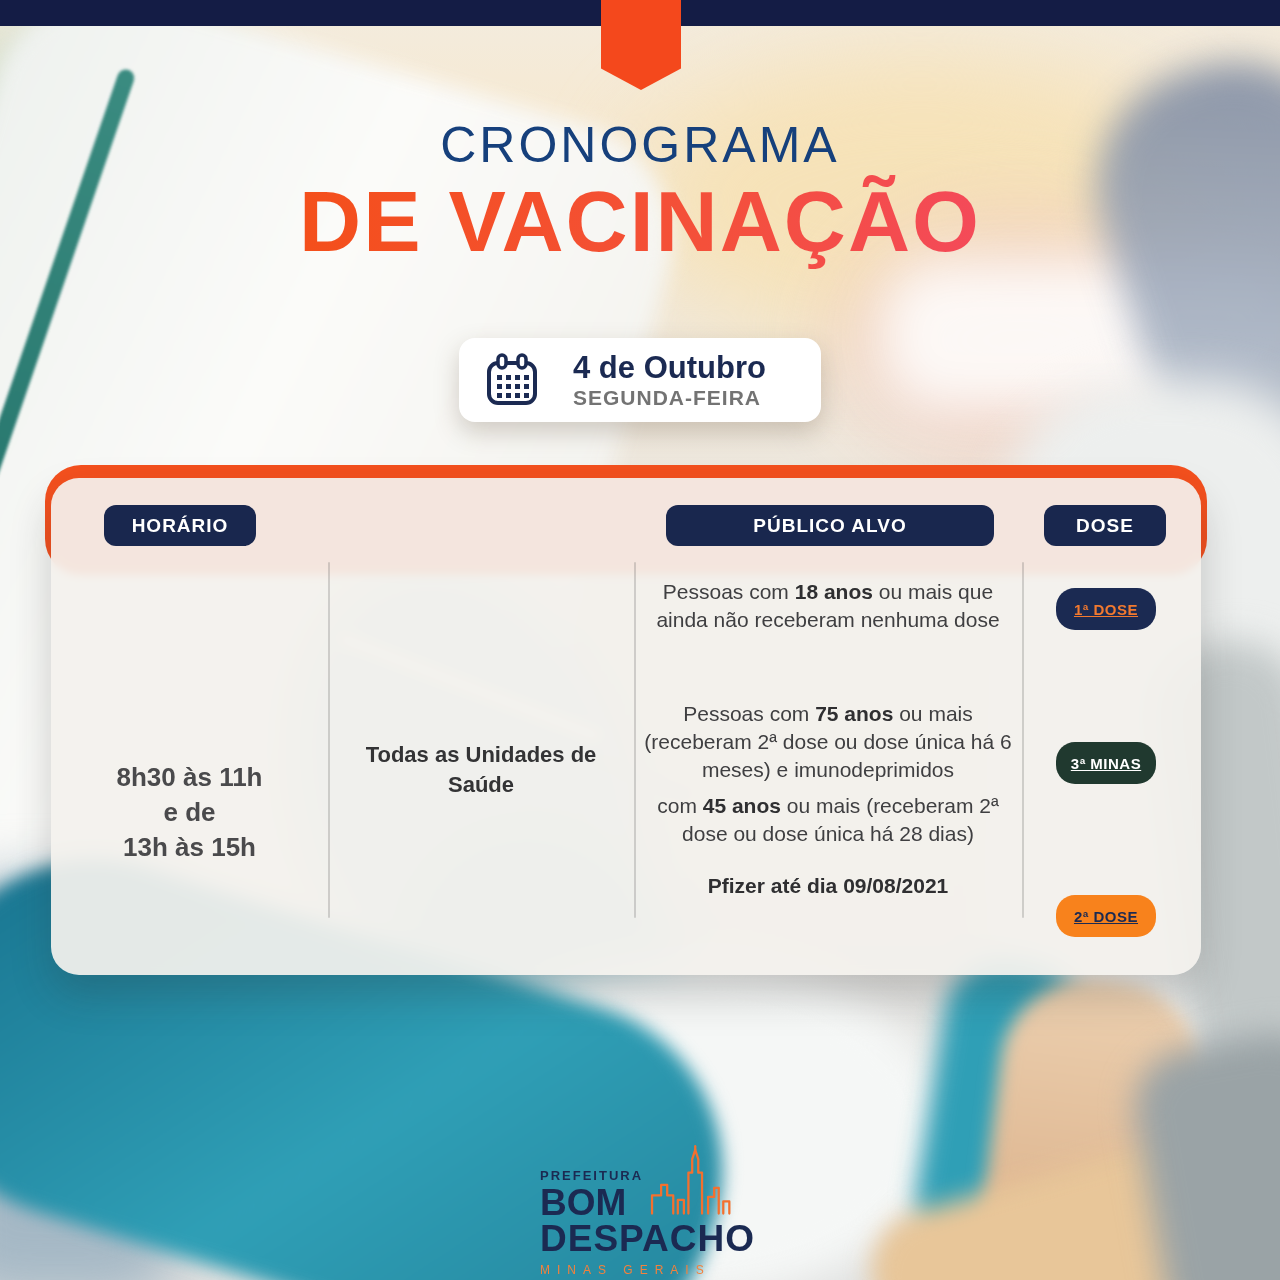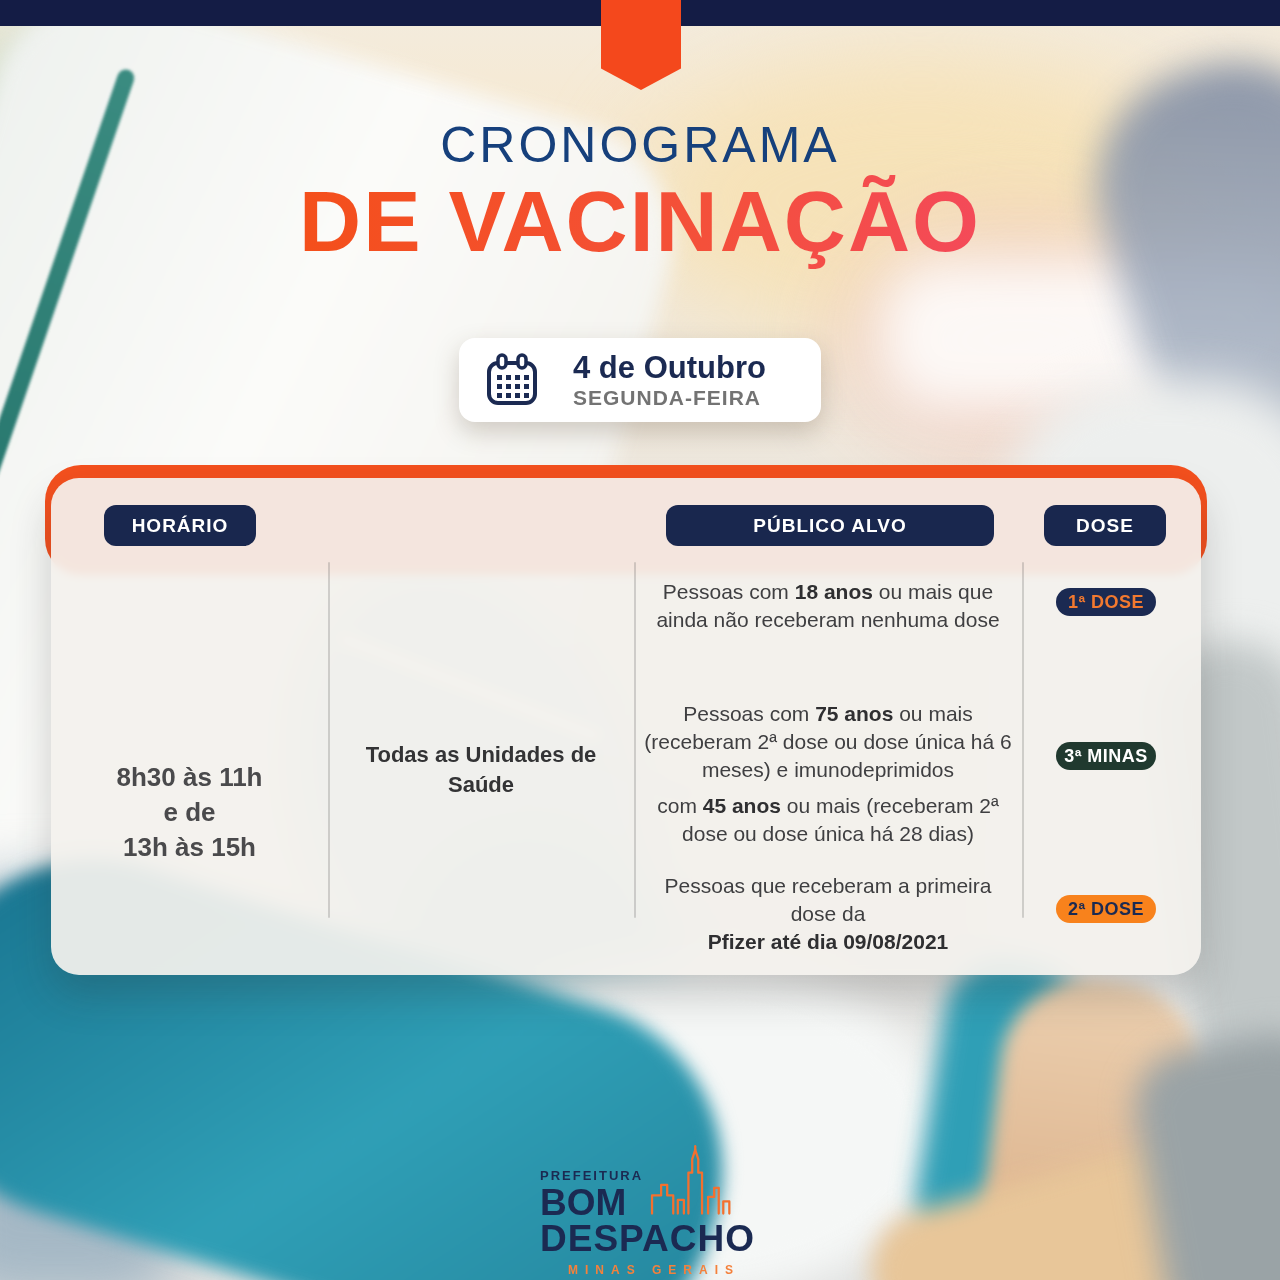--- a/index.html
+++ b/index.html
@@ -65,35 +65,35 @@
   .chip-publico{left:615px;width:328px;}
   .chip-dose{left:993px;width:122px;}
   .vdiv{position:absolute;top:84px;width:2px;height:356px;background:rgba(110,110,110,.28);border-radius:1px;}
   .vdiv1{left:277px;} .vdiv2{left:583px;} .vdiv3{left:971px;}
   .cell{position:absolute;text-align:center;color:#3f3f41;}
   .cell-horario{left:0;top:248px;width:277px;font-size:26px;font-weight:600;line-height:1.35;color:#4a4a4c;margin-top:34px;}
   .cell-local{left:287px;top:262px;width:286px;font-size:22px;font-weight:600;line-height:1.35;color:#333335;}
   .pa{left:593px;width:368px;font-size:21px;line-height:1.33;}
   .pa-1{top:100px;} .pa-2{top:222px;} .pa-2b{margin-top:8px;} .pa-3{top:394px;}
   .pa b,.cell b{font-weight:800;color:#2f2f31;}
-  .badge{position:absolute;left:1005px;width:100px;height:28px;border-radius:19px;
-    display:flex;align-items:center;justify-content:center;font-size:18px;font-weight:800;letter-spacing:.5px;}
+  .badge{position:absolute;left:1005px;width:100px;height:42px;border-radius:19px;
+    display:flex;align-items:center;justify-content:center;font-size:15px;font-weight:800;letter-spacing:.5px;text-decoration:underline;}
   .badge-1{top:110px;background:#1b2a52;color:#f2792f;}
   .badge-3{top:264px;background:#20392f;color:#ffffff;}
   .badge-2{top:417px;background:#f8821c;color:#1b2a52;}
 
   
   .logo{position:absolute;left:50%;top:1140px;transform:translateX(-50%);width:200px;}
   .logo-top{display:flex;align-items:flex-end;}
   .logo-left{display:flex;flex-direction:column;}
   .logo-pref{font-size:13px;font-weight:700;letter-spacing:2px;color:#1b2a52;margin-bottom:2px;}
   .logo-bom{font-size:37px;font-weight:700;color:#1b2a52;line-height:.95;}
   .logo-sky{margin-left:6px;margin-bottom:-2px;}
   .logo-desp{font-size:37px;font-weight:800;color:#1b2a52;line-height:1.05;letter-spacing:1px;}
-  .logo-state{font-size:12px;font-weight:700;letter-spacing:7px;color:#f4813c;margin-top:4px;text-align:right;}
+  .logo-state{font-size:12px;font-weight:400;letter-spacing:7px;color:#f4813c;margin-top:4px;text-align:left;}
 </style>
 </head>
 <body>
 
 <div class="poster">
 
   <div class="bg">
     <div class="sh-topgreen"></div>
     <div class="sh-warm"></div>
     <div class="sh-pink"></div>
@@ -175,21 +175,20 @@
       <div class="cell pa pa-2">
         <div>
           <span>Pessoas com </span><b>75 anos</b><span> ou mais (receberam 2ª dose ou dose única há 6 meses) e imunodeprimidos</span>
         </div>
         <div class="pa-2b">
           <span>com </span><b>45 anos</b><span> ou mais (receberam 2ª dose ou dose única há 28 dias)</span>
         </div>
       </div>
 
       <div class="cell pa pa-3">
-        <div>Pessoas que receberam a primeira dose da</div>
         <b>Pfizer até dia 09/08/2021</b>
       </div>
 
       <div class="badge badge-1">1ª DOSE</div>
       <div class="badge badge-3">3ª MINAS</div>
       <div class="badge badge-2">2ª DOSE</div>
     </div>
   </div>
 
   <div class="logo">

